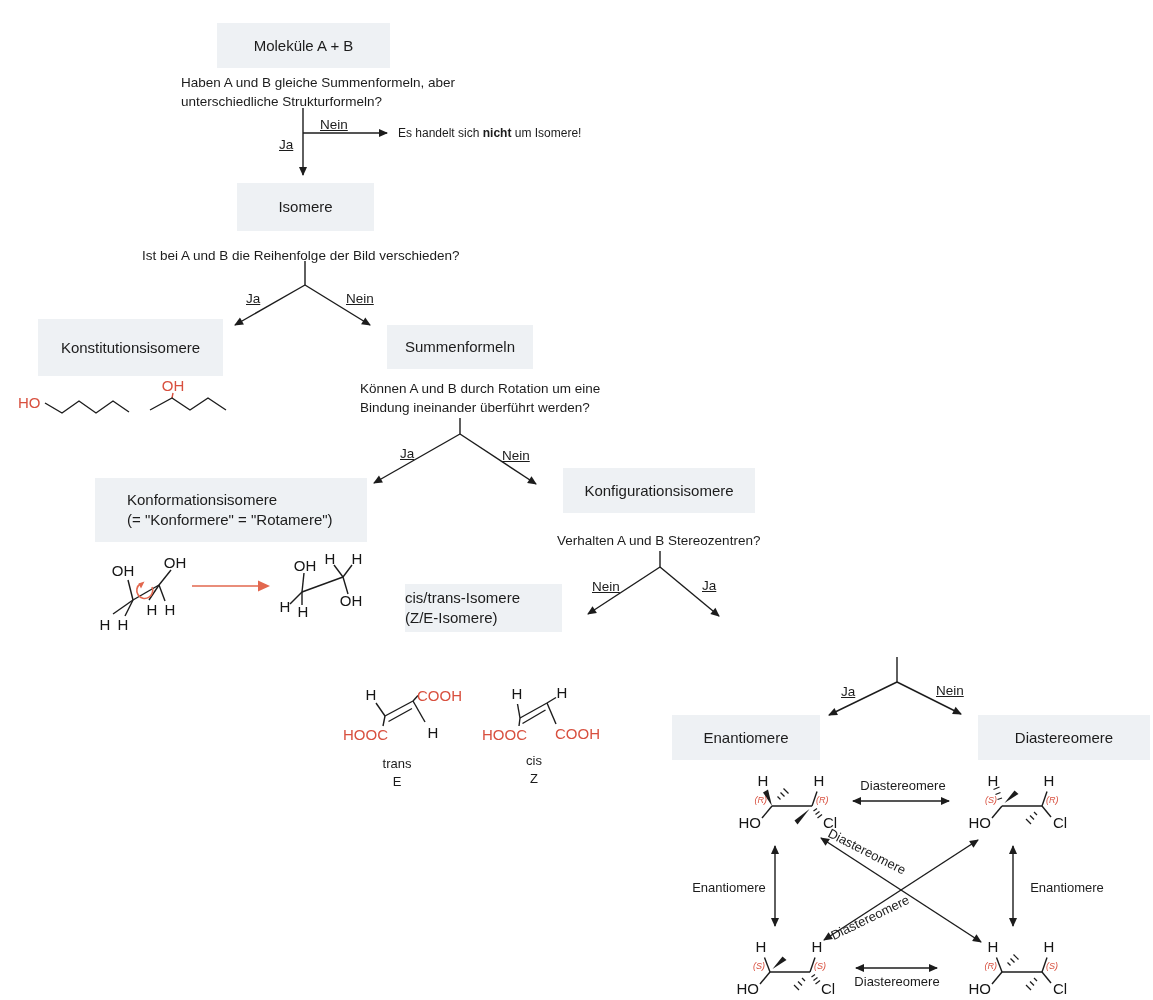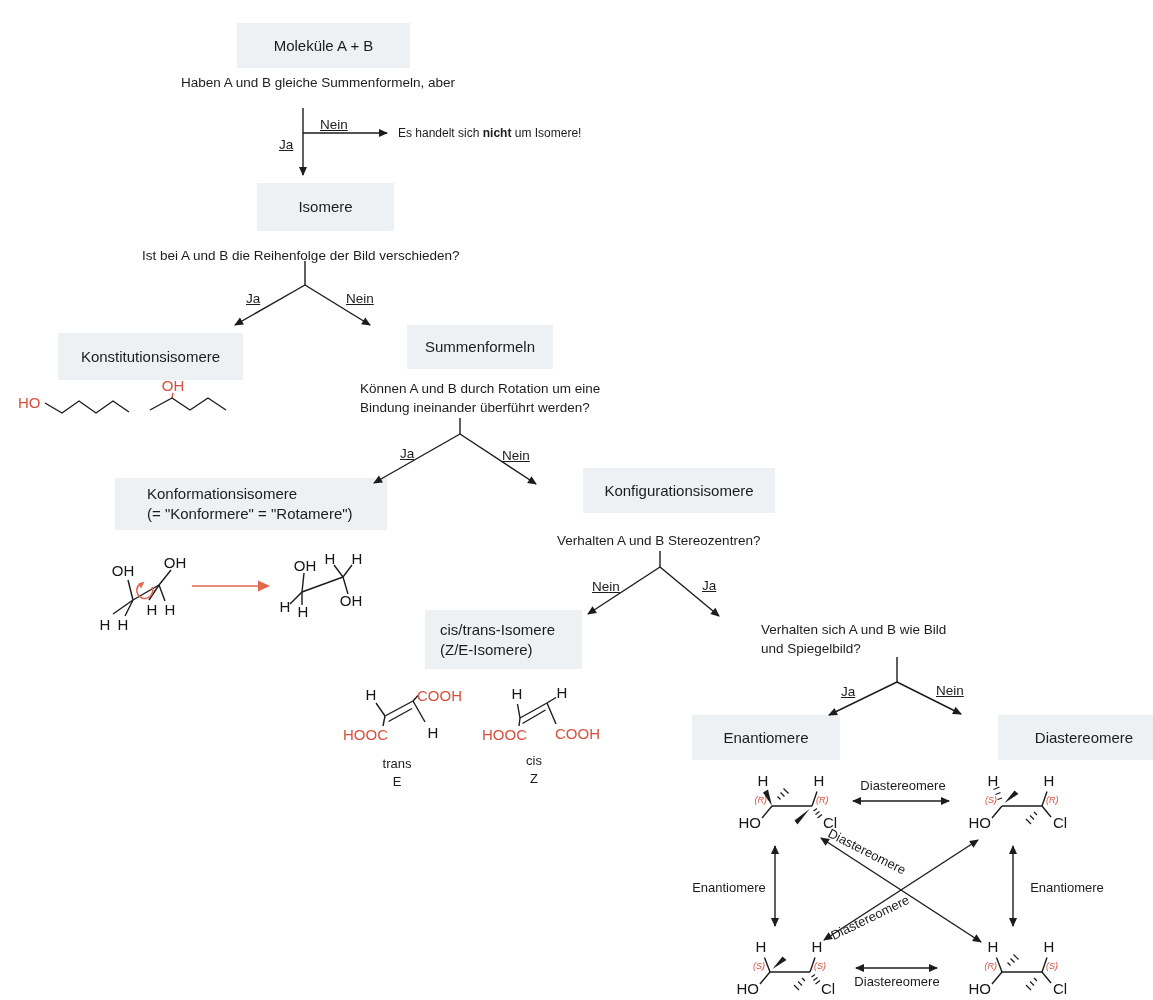--- a/index.html
+++ b/index.html
@@ -1,19 +1,19 @@
 <!DOCTYPE html>
 <html><head>
 <meta charset="utf-8">
 <style>
   html,body{margin:0;padding:0;background:#fff;}
   .canvas{position:relative;width:1153px;height:1000px;background:#fff;
           font-family:"Liberation Sans",sans-serif;color:#1c1c1c;overflow:hidden;}
   .box{position:absolute;background:#eef1f4;display:flex;flex-direction:column;
-       justify-content:center;font-size:15px;color:#1c1c1c;line-height:20px;margin-left:20px;}
+       justify-content:center;font-size:15px;color:#1c1c1c;line-height:20px;}
   .box.center{align-items:center;text-align:center;}
   .q{position:absolute;font-size:13.5px;line-height:19px;white-space:nowrap;}
   .lbl{position:absolute;font-size:13.5px;white-space:nowrap;text-decoration:underline;}
   .rel{position:absolute;font-size:13px;white-space:nowrap;text-align:center;}
   .res{position:absolute;font-size:12px;white-space:nowrap;}
   svg{position:absolute;overflow:visible;}
   svg line, svg path.chain{stroke:#1c1c1c;stroke-width:1.4;fill:none;}
   svg .hash line{stroke-width:1.2;}
   svg .wedge{fill:#1c1c1c;stroke:none;}
   svg text{font-family:"Liberation Sans",sans-serif;}
@@ -30,71 +30,68 @@
 <div class="canvas">
 
   <div class="box center" style="left:217px;top:23px;width:173px;height:45px">
     <span>Moleküle A + B</span>
   </div>
 
   <div class="box center" style="left:237px;top:183px;width:137px;height:48px">
     <span>Isomere</span>
   </div>
 
-  <div class="box center" style="left:38px;top:333px;width:185px;height:47px">
+  <div class="box center" style="left:38px;top:319px;width:185px;height:57px">
     <span>Konstitutionsisomere</span>
   </div>
 
   <div class="box center" style="left:387px;top:325px;width:146px;height:44px">
     <span>Summenformeln</span>
   </div>
 
-  <div class="box" style="left:95px;top:478px;width:272px;height:52px;padding-left:32px;box-sizing:border-box">
+  <div class="box" style="left:95px;top:478px;width:272px;height:64px;padding-left:32px;box-sizing:border-box">
     <span>Konformationsisomere</span>
     <span>(= "Konformere" = "Rotamere")</span>
   </div>
 
   <div class="box center" style="left:563px;top:468px;width:192px;height:45px">
     <span>Konfigurationsisomere</span>
   </div>
 
-  <div class="box" style="left:405px;top:610px;width:157px;height:59px;padding-left:15px;box-sizing:border-box">
+  <div class="box" style="left:405px;top:584px;width:157px;height:48px;box-sizing:border-box">
     <span>cis/trans-Isomere</span>
     <span>(Z/E-Isomere)</span>
   </div>
 
   <div class="box center" style="left:672px;top:715px;width:148px;height:45px">
     <span>Enantiomere</span>
   </div>
 
   <div class="box center" style="left:978px;top:715px;width:172px;height:45px">
     <span>Diastereomere</span>
   </div>
 
   <div class="q" style="left:181px;top:73px">
     <div>Haben A und B gleiche Summenformeln, aber</div>
+    <div>unterschiedliche Strukturformeln?</div>
   </div>
 
   <div class="q" style="left:142px;top:246px">
     <div>Ist bei A und B die Reihenfolge der Bild verschieden?</div>
   </div>
 
   <div class="q" style="left:360px;top:379px">
     <div>Können A und B durch Rotation um eine</div>
     <div>Bindung ineinander überführt werden?</div>
   </div>
 
   <div class="q" style="left:557px;top:531px">
     <div>Verhalten A und B Stereozentren?</div>
   </div>
 
-  <div class="q" style="left:761px;top:620px">
-    <div>Verhalten sich A und B wie Bild</div>
-    <div>und Spiegelbild?</div>
-  </div>
 
   <div class="res" style="left:398px;top:126px">
     <span>Es handelt sich </span>
     <b>nicht</b>
     <span> um Isomere!</span>
   </div>
 
   <div class="lbl" style="left:279px;top:137px">Ja</div>
   <div class="lbl" style="left:320px;top:117px">Nein</div>
   <div class="lbl" style="left:246px;top:291px">Ja</div>

